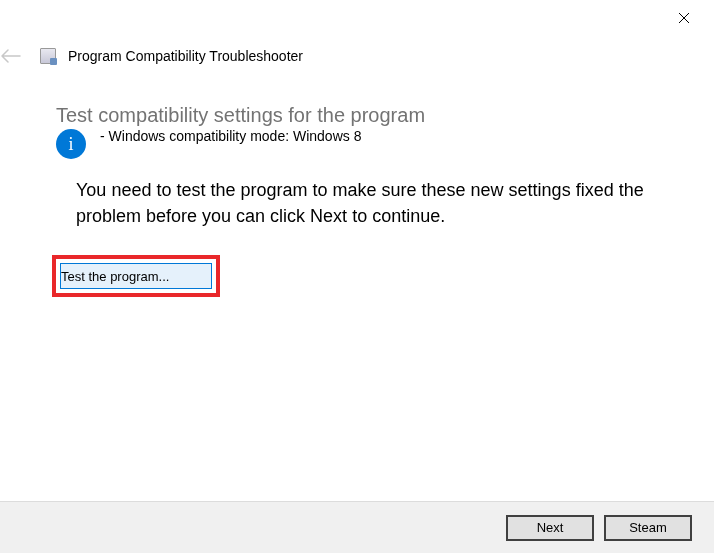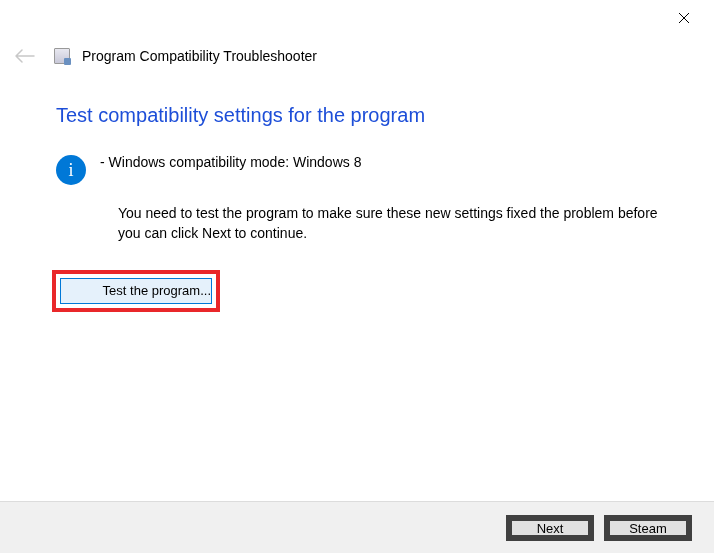--- a/index.html
+++ b/index.html
@@ -25,21 +25,20 @@
       height: 24px;
       display: flex;
       align-items: center;
       justify-content: center;
       cursor: default;
     }
     .header {
       display: flex;
       align-items: center;
       height: 40px;
-      padding-left: 14px;
       gap: 18px;
     }
     .back-arrow {
       width: 22px;
       height: 22px;
       display: flex;
       align-items: center;
       justify-content: center;
       color: #b0b0b0;
     }
@@ -62,24 +61,23 @@
       border-radius: 1px;
     }
     .header-title {
       font-size: 14px;
       margin-left: -6px;
     }
     .content {
       padding: 28px 56px 0 56px;
     }
     .page-title {
-      color: #1d4ed8;
+      color: #737373;
       font-size: 20px;
       font-weight: 400;
-      margin-bottom: 26px;
     }
     .info-block {
       display: flex;
       gap: 14px;
       margin-bottom: 18px;
     }
     .info-icon {
       width: 30px;
       height: 30px;
       border-radius: 50%;
@@ -91,60 +89,60 @@
       font-size: 18px;
       font-family: Georgia, serif;
       flex-shrink: 0;
       margin-top: 2px;
     }
     .info-text {
       font-size: 14px;
       line-height: 1.4;
     }
     .instruction-text {
-      font-size: 14px;
+      font-size: 18px;
       line-height: 1.45;
-      margin-left: 62px;
+      margin-left: 20px;
       margin-bottom: 26px;
     }
     .highlight-wrap {
       display: inline-block;
       border: 4px solid #e9272a;
       padding: 4px;
       margin-left: -4px;
     }
     .test-btn {
       width: 152px;
       height: 26px;
       border: 1px solid #0078d7;
       background: #e5f1fb;
       font-size: 13px;
       font-family: inherit;
       color: #000;
-      text-align: right;
+      text-align: left;
       cursor: default;
     }
     .footer {
       position: absolute;
       bottom: 0;
       left: 0;
       right: 0;
       height: 52px;
       border-top: 1px solid #dcdcdc;
       background: #f0f0f0;
       display: flex;
       justify-content: flex-end;
       align-items: center;
       padding-right: 22px;
       gap: 10px;
     }
     .footer-btn {
       width: 88px;
       height: 26px;
-      border: 6px solid #404040;
+      border: 2px solid #404040;
       background: #e1e1e1;
       font-size: 13px;
       font-family: inherit;
       color: #000;
       cursor: default;
     }
   </style>
 </head>
 <body>
 

